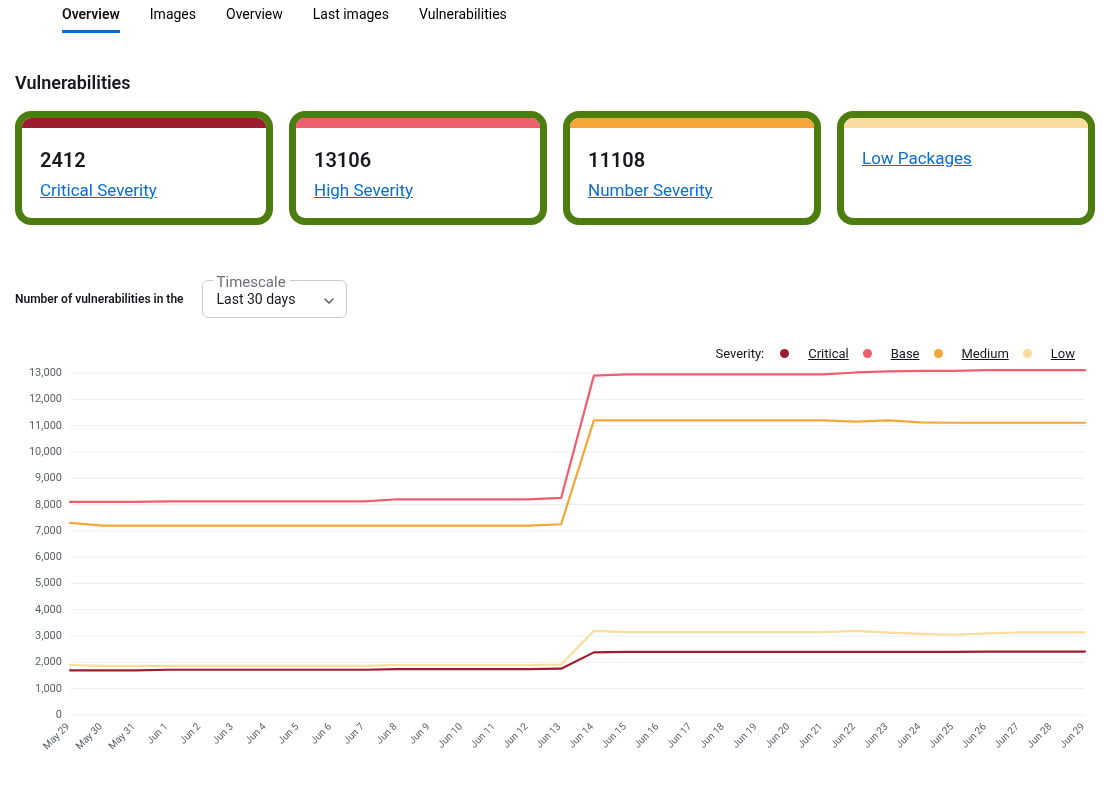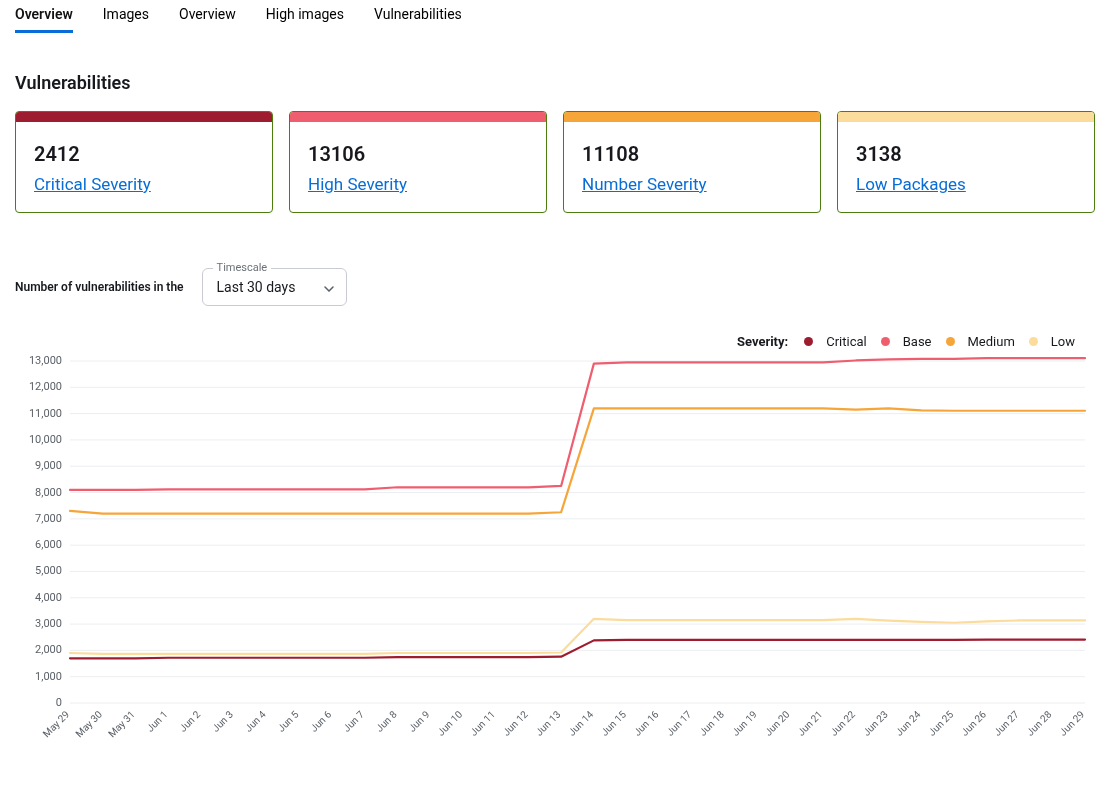--- a/index.html
+++ b/index.html
@@ -11,20 +11,21 @@
     height: 803px;
     overflow: hidden;
   }
   .tabs {
     display: flex;
     gap: 30px;
     padding: 0 15px;
     border-bottom: 0 solid transparent;
     height: 34px;
     align-items: flex-start;
+    margin-left: 47px;
   }
   .tab {
     font-size: 14px;
     color: #000000;
     cursor: pointer;
     padding: 6px 0 8px;
   }
   .tab.active {
     color: #111;
     font-weight: 600;
@@ -37,22 +38,22 @@
     font-size: 18px;
     font-weight: 600;
     margin-bottom: 18px;
   }
   .cards {
     display: flex;
     gap: 16px;
   }
   .card {
     flex: 1;
-    border: 1px solid #4d7c0f;
-    border-radius: 4px;
+    border: 7px solid #4d7c0f;
+    border-radius: 16px;
     overflow: hidden;
     background: #fff;
   }
   .card-bar { height: 10px; }
   .card-body { padding: 20px 18px 18px; }
   .card-value {
     font-size: 20px;
     font-weight: 600;
     margin-bottom: 8px;
   }
@@ -82,57 +83,57 @@
     font-size: 14px;
     min-width: 145px;
     cursor: pointer;
     background: #fff;
   }
   .select-label {
     position: absolute;
     top: -8px;
     left: 10px;
     background: #fff;
-    font-size: 11px;
+    font-size: 15px;
     color: #6b7178;
     padding: 0 4px;
   }
   .select-caret {
     position: absolute;
     right: 12px;
     top: 50%;
     transform: translateY(-50%);
   }
   .legend {
     display: flex;
     justify-content: flex-end;
     align-items: center;
     gap: 14px;
     padding: 28px 20px 4px 0;
     font-size: 13px;
   }
-  .legend-title { font-weight: 700; margin-right: 2px; margin-left: 8px;}
-  .legend-item { display: flex; align-items: center; gap: 13px; }
+  .legend-title { font-weight: 400; margin-right: 2px; margin-left: 8px;}
+  .legend-item { display: flex; align-items: center; gap: 19px; text-decoration: underline; }
   .legend-dot { width: 9px; height: 9px; border-radius: 50%; }
   .chart-area {
     position: relative;
     height: 420px;
     padding: 0 0 0 0;
   }
   svg.chart { width: 1080px; height: 420px; display:block; }
   .series { fill: none; stroke-width: 2.2; stroke-linejoin: round; stroke-linecap: round; }
 </style>
 </head>
 <body>
 
 <div class="tabs">
   <div class="tab active">Overview</div>
   <div class="tab">Images</div>
   <div class="tab">Overview</div>
-  <div class="tab">High images</div>
+  <div class="tab">Last images</div>
   <div class="tab">Vulnerabilities</div>
 </div>
 
 <div class="section">
   <div class="section-title">Vulnerabilities</div>
   <div class="cards">
     <div class="card">
       <div class="card-bar" style="background:#9e1c2f"></div>
       <div class="card-body">
         <div class="card-value">2412</div>
@@ -149,21 +150,20 @@
     <div class="card">
       <div class="card-bar" style="background:#f6a539"></div>
       <div class="card-body">
         <div class="card-value">11108</div>
         <a class="card-link">Number Severity</a>
       </div>
     </div>
     <div class="card">
       <div class="card-bar" style="background:#fbdc9c"></div>
       <div class="card-body">
-        <div class="card-value">3138</div>
         <a class="card-link">Low Packages</a>
       </div>
     </div>
   </div>
 </div>
 
 <div class="chart-section">
   <div class="chart-header">
     <div class="chart-title">Number of vulnerabilities in the</div>
     <div class="select-wrap">

